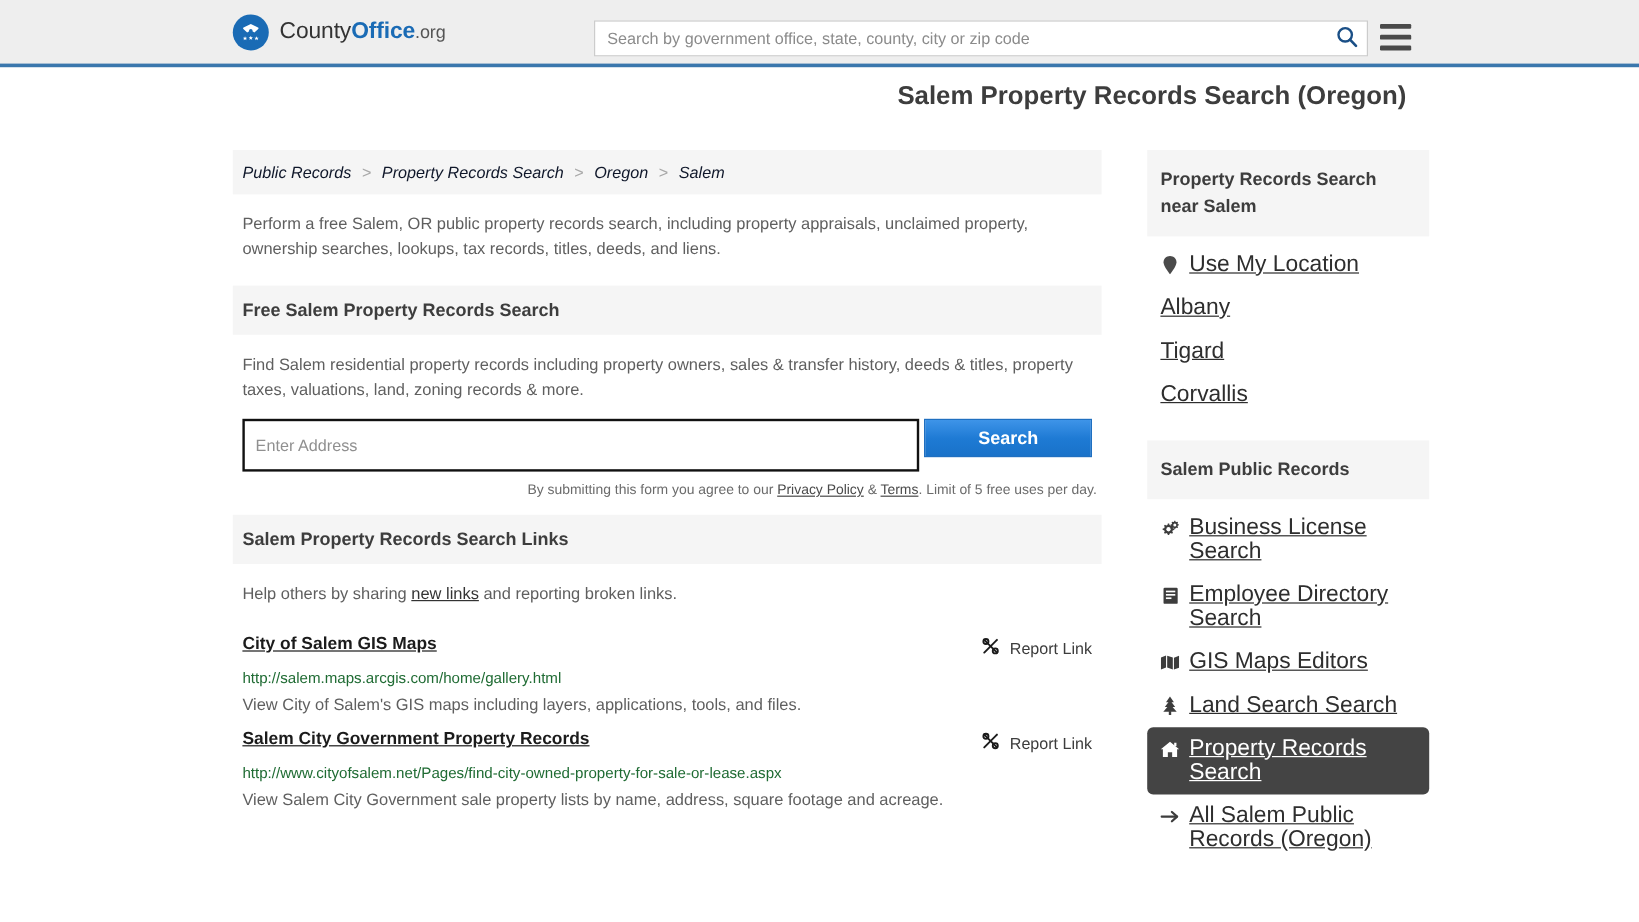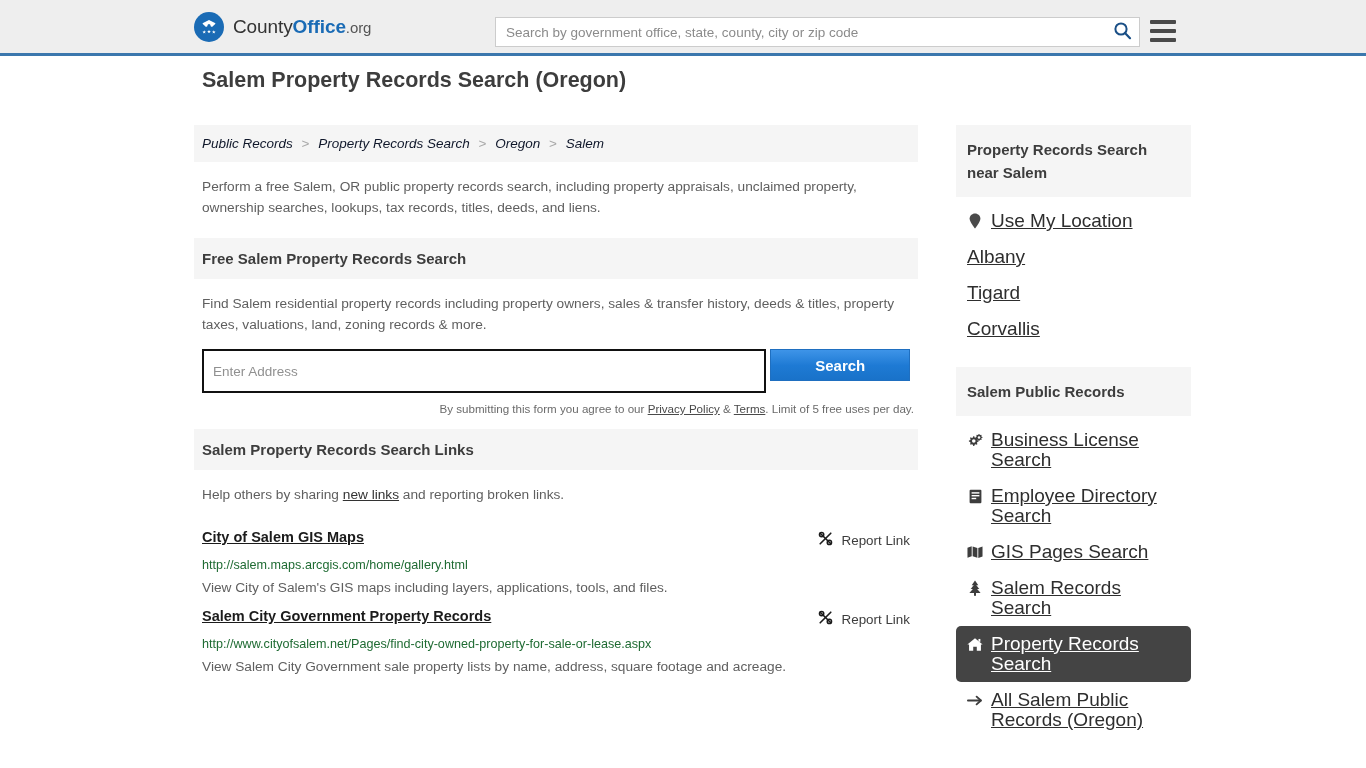--- a/index.html
+++ b/index.html
@@ -106,20 +106,21 @@
     align-items: flex-start;
   }
   .col-main { width: 724px; flex: 0 0 724px; }
   .col-side { width: 235px; flex: 0 0 235px; }
 
   h1.page-title {
     font-size: 21.5px;
     color: #3d3d3d;
     margin: 12px 0 14px 8px;
     font-weight: bold;
+    text-align: right;
   }
 
   
   .breadcrumb {
     background: #f5f5f5;
     padding: 11px 8px;
     font-size: 13.5px;
     color: #6b6b6b;
   }
   .breadcrumb a { color: #0f172a; text-decoration: none; font-style: italic; }
@@ -430,35 +431,35 @@
         <div class="side-item">
           <span class="side-ico">
             <svg width="17" height="14" viewBox="0 0 17 14" aria-hidden="true">
               <g fill="#3d3d3d">
                 <path d="M0.5 2.6 L5 1 L5 11.6 L0.5 13.2 Z"></path>
                 <path d="M6 1.1 L11 2.7 L11 13.2 L6 11.6 Z"></path>
                 <path d="M12 2.8 L16.5 1.1 L16.5 11.7 L12 13.3 Z"></path>
               </g>
             </svg>
           </span>
-          <a href="#">GIS Pages Search</a>
+          <a href="#">GIS Maps Editors</a>
         </div>
 
         <div class="side-item">
           <span class="side-ico">
             <svg width="14" height="16" viewBox="0 0 14 16" aria-hidden="true">
               <g fill="#3d3d3d">
                 <polygon points="7,0.5 10.3,5.2 3.7,5.2"></polygon>
                 <polygon points="7,3.4 11.3,9.1 2.7,9.1"></polygon>
                 <polygon points="7,6.6 12.6,13.1 1.4,13.1"></polygon>
                 <rect x="6" y="12.6" width="2" height="3.2"></rect>
               </g>
             </svg>
           </span>
-          <a href="#">Salem Records Search</a>
+          <a href="#">Land Search Search</a>
         </div>
 
         <div class="side-item active">
           <span class="side-ico">
             <svg width="17" height="15" viewBox="0 0 17 15" aria-hidden="true">
               <g fill="#ffffff">
                 <path d="M8.5 0.8 L0.4 7.4 L2.2 7.4 L2.2 14.2 L6.6 14.2 L6.6 10 L10.4 10 L10.4 14.2 L14.8 14.2 L14.8 7.4 L16.6 7.4 Z"></path>
                 <rect x="12.2" y="1.6" width="2" height="3"></rect>
               </g>
             </svg>

